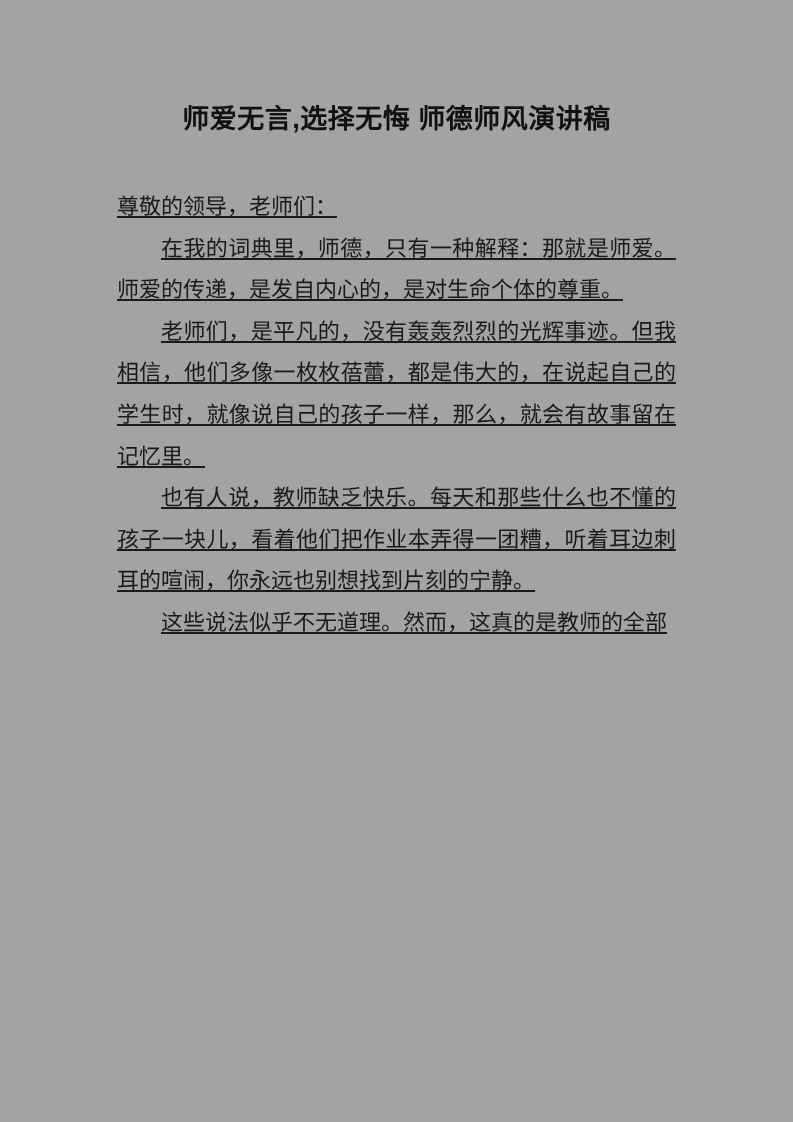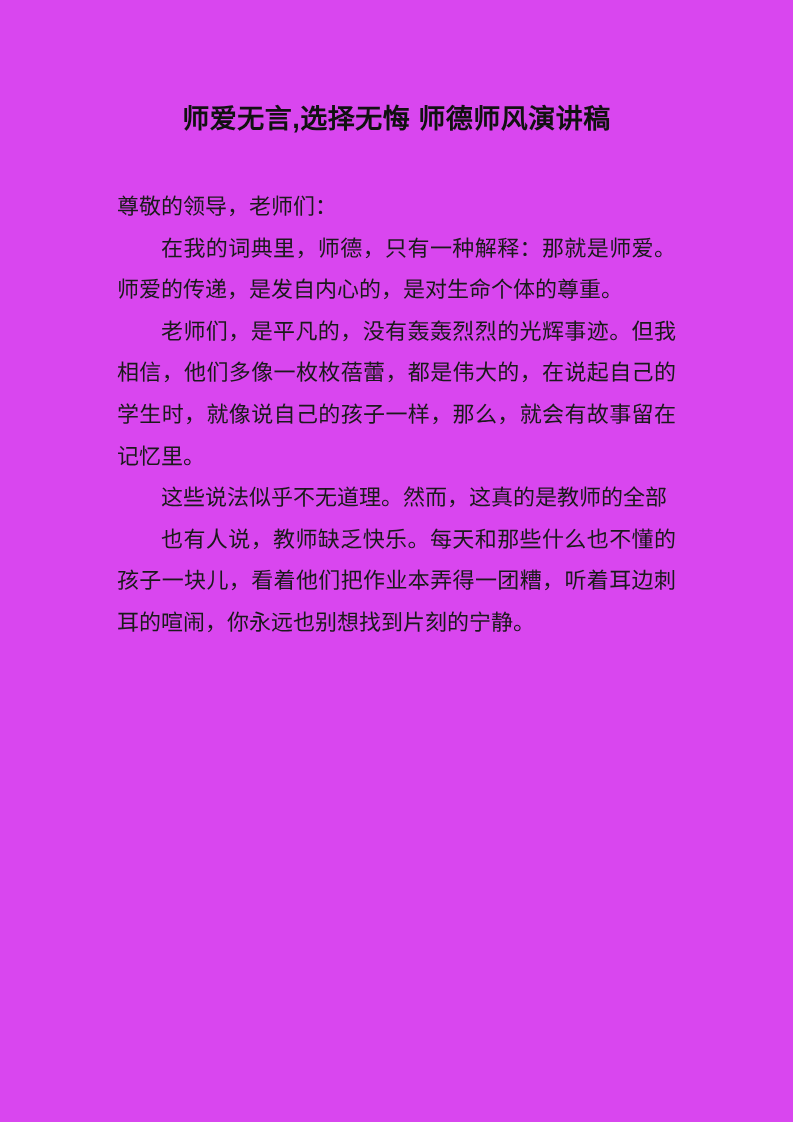--- a/index.html
+++ b/index.html
@@ -6,21 +6,21 @@
     margin: 0;
     padding: 0;
     background: #f2f2f2;
     font-family: "Liberation Sans", sans-serif;
   }
   .doc-page {
     position: relative;
     width: 793px;
     height: 1122px;
     margin: 0 auto;
-    background: #d946ef;
+    background: #a3a3a3;
     overflow: hidden;
     box-sizing: border-box;
     padding: 0 117px;
     color: #1a1a1a;
   }
   .doc-title {
     margin: 0;
     padding-top: 101px;
     font-size: 27px;
     line-height: 36px;
@@ -32,37 +32,38 @@
   .doc-body {
     margin-top: 49px;
     font-size: 22px;
     line-height: 41.6px;
     text-align: justify;
     text-justify: inter-ideograph;
   }
   .doc-body p {
     margin: 0;
     padding: 0;
+    text-decoration: underline;
   }
   .salutation {
     text-indent: 0;
   }
   .para {
     text-indent: 2em;
   }
 </style>
 </head>
 <body>
 
 <div class="doc-page">
   <h1 class="doc-title">师爱无言,选择无悔 师德师风演讲稿</h1>
 
   <div class="doc-body">
     <p class="salutation">尊敬的领导，老师们：</p>
 
     <div>
         <p class="para">在我的词典里，师德，只有一种解释：那就是师爱。师爱的传递，是发自内心的，是对生命个体的尊重。</p>
         <p class="para">老师们，是平凡的，没有轰轰烈烈的光辉事迹。但我相信，他们多像一枚枚蓓蕾，都是伟大的，在说起自己的学生时，就像说自己的孩子一样，那么，就会有故事留在记忆里。</p>
+        <p class="para">也有人说，教师缺乏快乐。每天和那些什么也不懂的孩子一块儿，看着他们把作业本弄得一团糟，听着耳边刺耳的喧闹，你永远也别想找到片刻的宁静。</p>
         <p class="para">这些说法似乎不无道理。然而，这真的是教师的全部</p>
-        <p class="para">也有人说，教师缺乏快乐。每天和那些什么也不懂的孩子一块儿，看着他们把作业本弄得一团糟，听着耳边刺耳的喧闹，你永远也别想找到片刻的宁静。</p>
       </div>
   </div>
 </div>
 
 </body></html>

